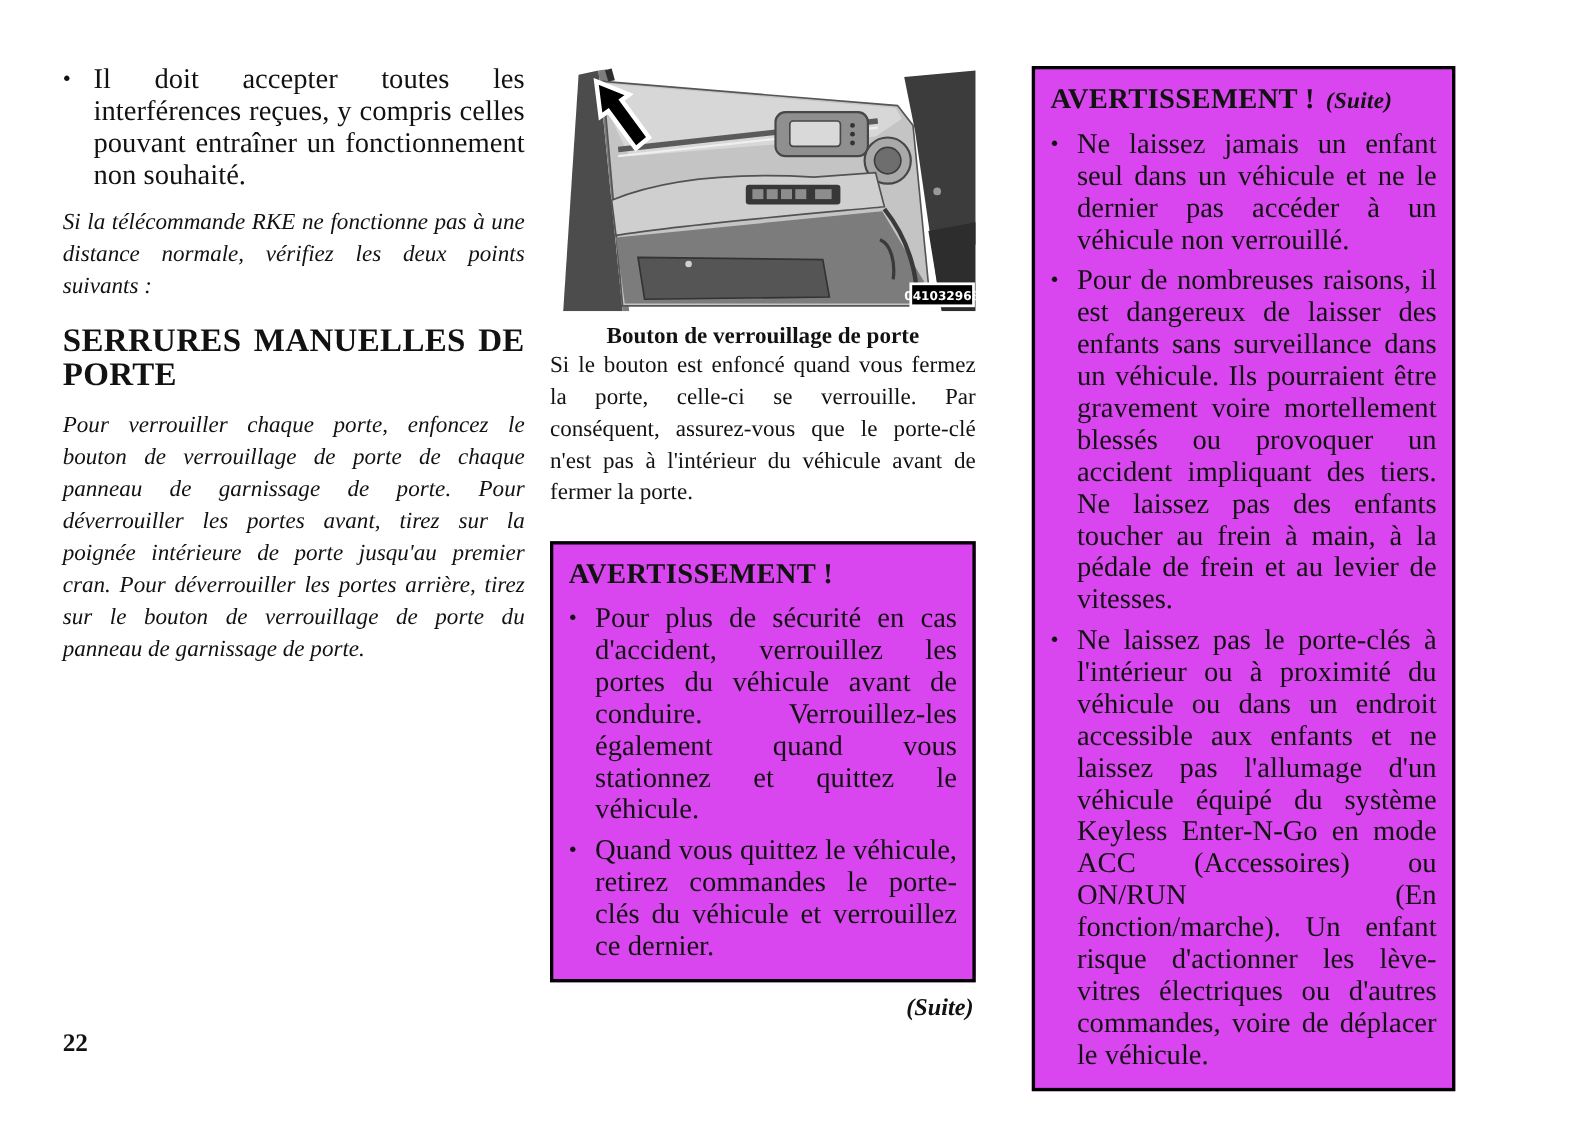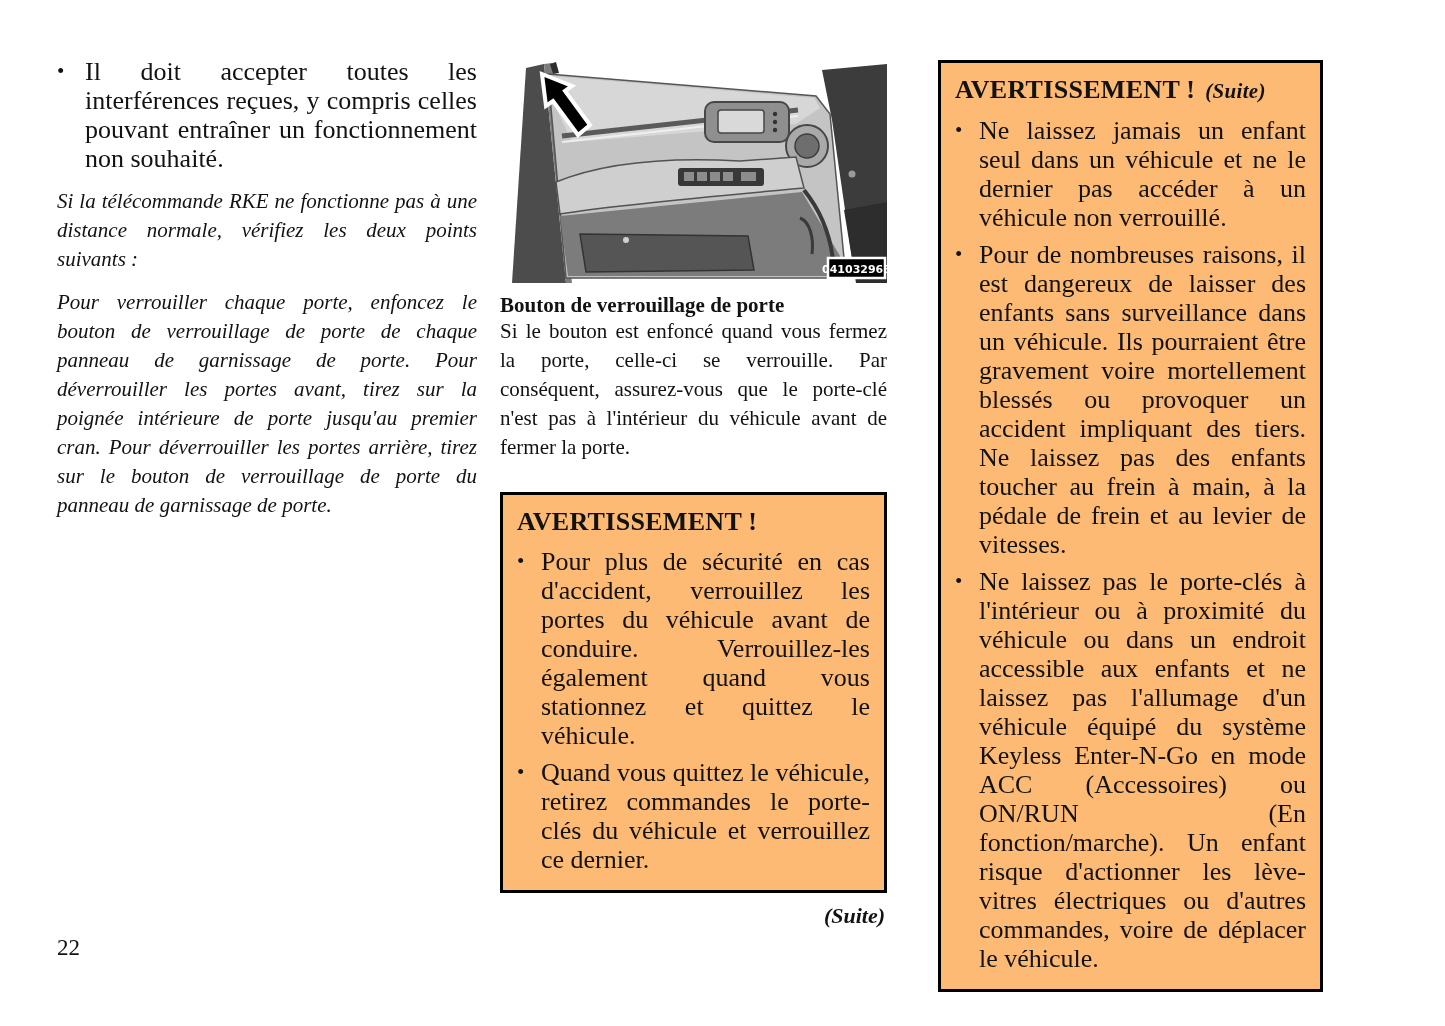--- a/index.html
+++ b/index.html
@@ -21,45 +21,46 @@
   .bullet-row:first-child{margin-top:0;}
   .bullet{width:28px;flex:0 0 28px;font-size:21px;line-height:29px;}
   .bullet-text{flex:1;font-size:26px;line-height:29px;text-align:justify;}
 
   .heading{font-weight:bold;font-size:30px;line-height:31px;letter-spacing:.3px;margin:24px 0 0 0;}
   .heading.sub{margin-top:20px;}
   .heading + .para{margin-top:16px;}
 
   .figure{width:387px;height:221px;position:relative;}
   .figure svg{display:block;}
-  .caption{margin-top:10px;text-align:left;font-weight:bold;font-size:21px;line-height:24px;}
+  .caption{margin-top:10px;text-align:center;font-weight:bold;font-size:21px;line-height:24px;}
   .mid-para{margin-top:0;}
 
-  .warning-box{border:3px solid #000;padding:10px 14px 16px 14px;background:#fdba74;}
+  .warning-box{border:3px solid #000;padding:10px 14px 16px 14px;background:#d946ef;}
   .warning-box.mid{margin-top:30px;}
   .warning-title{font-weight:bold;font-size:26px;line-height:34px;letter-spacing:.3px;}
   .warning-title .suffix{font-style:italic;font-size:21px;font-weight:bold;margin-left:10px;}
   .warning-box .bullet-row{margin-top:8px;}
   .warning-box .bullet{width:24px;flex:0 0 24px;}
 
   .suite-note{margin-top:10px;text-align:right;font-weight:bold;font-style:italic;font-size:22px;padding-right:2px;}
 
-  .page-number{position:absolute;left:57px;top:933px;font-size:23px;line-height:29px;}
+  .page-number{position:absolute;left:57px;top:933px;font-size:23px;line-height:29px;font-weight:bold;}
 </style>
 </head>
 <body>
 
 <div class="col col-left body-text">
   <div>
       <div class="bullet-row">
         <span class="bullet">•</span>
         <div class="bullet-text">Il doit accepter toutes les interférences reçues, y compris celles pouvant entraîner un fonctionnement non souhaité.</div>
       </div>
     </div>
   <div class="para">Si la télécommande RKE ne fonctionne pas à une distance normale, vérifiez les deux points suivants :</div>
+  <div class="heading sub">SERRURES MANUELLES DE PORTE</div>
   <div class="para">Pour verrouiller chaque porte, enfoncez le bouton de verrouillage de porte de chaque panneau de garnissage de porte. Pour déverrouiller les portes avant, tirez sur la poignée intérieure de porte jusqu'au premier cran. Pour déverrouiller les portes arrière, tirez sur le bouton de verrouillage de porte du panneau de garnissage de porte.</div>
 </div>
 
 <div class="col col-mid">
   <div class="figure">
     <svg width="387" height="221" viewBox="0 0 387 221" xmlns="http://www.w3.org/2000/svg">
       <rect x="0" y="0" width="387" height="221" fill="#ffffff"></rect>
 
       <polygon points="322,8 387,2 387,160 352,196 332,58" fill="#3c3c3c"></polygon>
       <polygon points="344,148 387,140 387,221 356,221" fill="#2d2d2d"></polygon>

